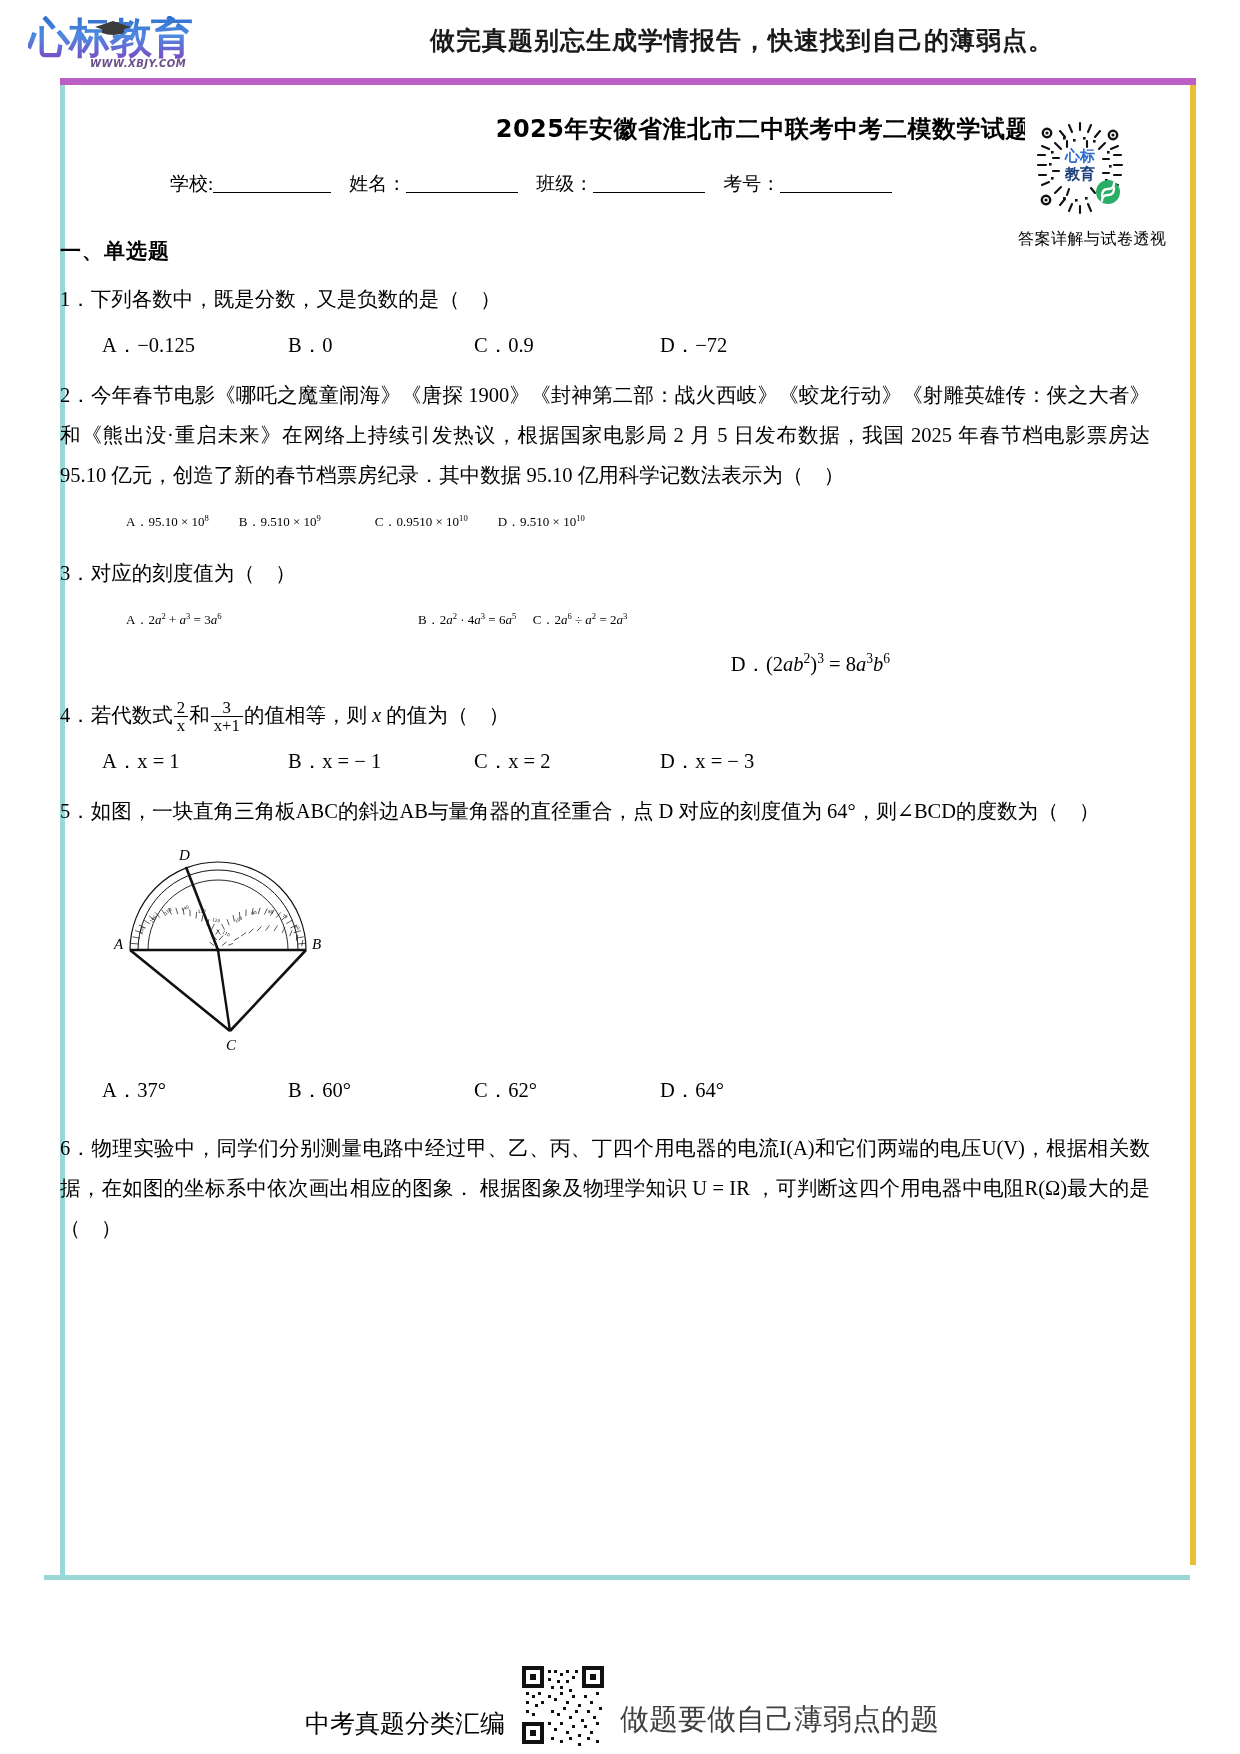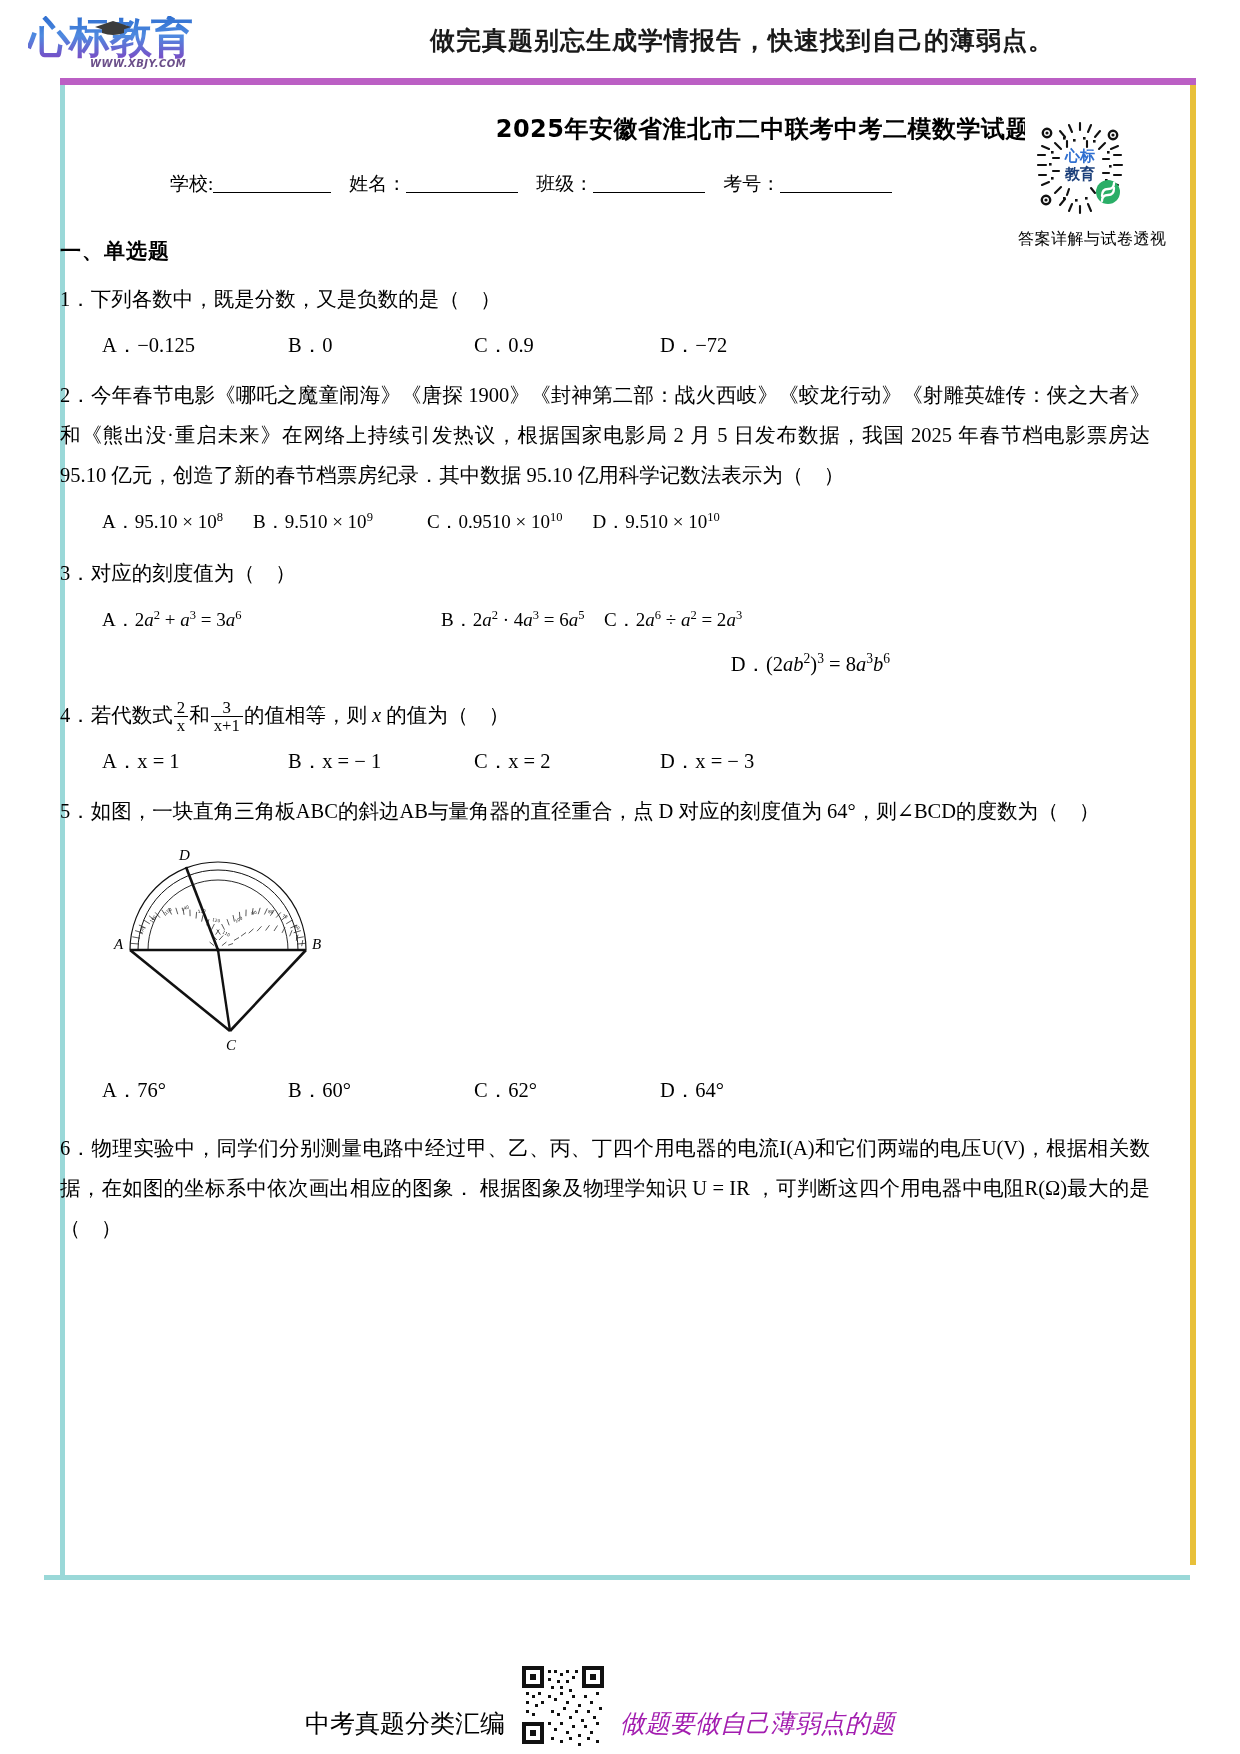--- a/index.html
+++ b/index.html
@@ -166,24 +166,24 @@
     font-size: 20.5px;
     line-height: 40px;
     margin-top: 6px;
     padding-left: 42px;
     display: flex;
   }
   .opts.cols4 > span { width: 186px; display: inline-block; }
   .opt { white-space: nowrap; }
 
   .opts-free {
-    font-size: 19px;
+    font-size: 13px;
     line-height: 42px;
     margin-top: 6px;
-    padding-left: 42px;
+    padding-left: 66px;
     white-space: nowrap;
   }
   .opts-center {
     font-size: 20.5px;
     line-height: 42px;
     text-align: right;
     padding-right: 260px;
     margin-top: 2px;
   }
 
@@ -225,24 +225,23 @@
     left: 305px; bottom: 14px;
     font-family: "DejaVu Sans", sans-serif;
     font-size: 25px;
     color: #000;
     white-space: nowrap;
   }
   .footer-right {
     position: absolute;
     left: 620px; bottom: 14px;
     font-family: "DejaVu Sans", sans-serif;
-    font-size: 25px;
-    color: #a21caf;
-    white-space: nowrap;
-    font-style: italic;
+    font-size: 29px;
+    color: #404040;
+    white-space: nowrap;
   }
   .footer-qr {
     position: absolute;
     left: 520px; bottom: 4px;
     width: 86px; height: 86px;
   }
 </style>
 </head>
 <body>
 
@@ -487,21 +486,21 @@
       <line x1="118" y1="105" x2="130" y2="186" stroke="#111" stroke-width="2.4"></line>
 
       <text x="14" y="104" font-family="Liberation Serif, serif" font-style="italic" font-size="15">A</text>
       <text x="212" y="104" font-family="Liberation Serif, serif" font-style="italic" font-size="15">B</text>
       <text x="126" y="205" font-family="Liberation Serif, serif" font-style="italic" font-size="15">C</text>
       <text x="79" y="15" font-family="Liberation Serif, serif" font-style="italic" font-size="15">D</text>
     </svg>
   </div>
 
   <div class="opts cols4">
-    <span class="opt">A．76°</span>
+    <span class="opt">A．37°</span>
     <span class="opt">B．60°</span>
     <span class="opt">C．62°</span>
     <span class="opt">D．64°</span>
   </div>
 
   <div class="q" style="margin-top:18px">
     <span>6．</span><span>物理实验中，同学们分别测量电路中经过甲、乙、丙、丁四个用电器的电流I(A)和它们两端的电压U(V)，根据相关数据，在如图的坐标系中依次画出相应的图象．  根据图象及物理学知识  U = IR  ，可判断这四个用电器中电阻R(Ω)最大的是  （　）</span>
   </div>
 
 </div>

